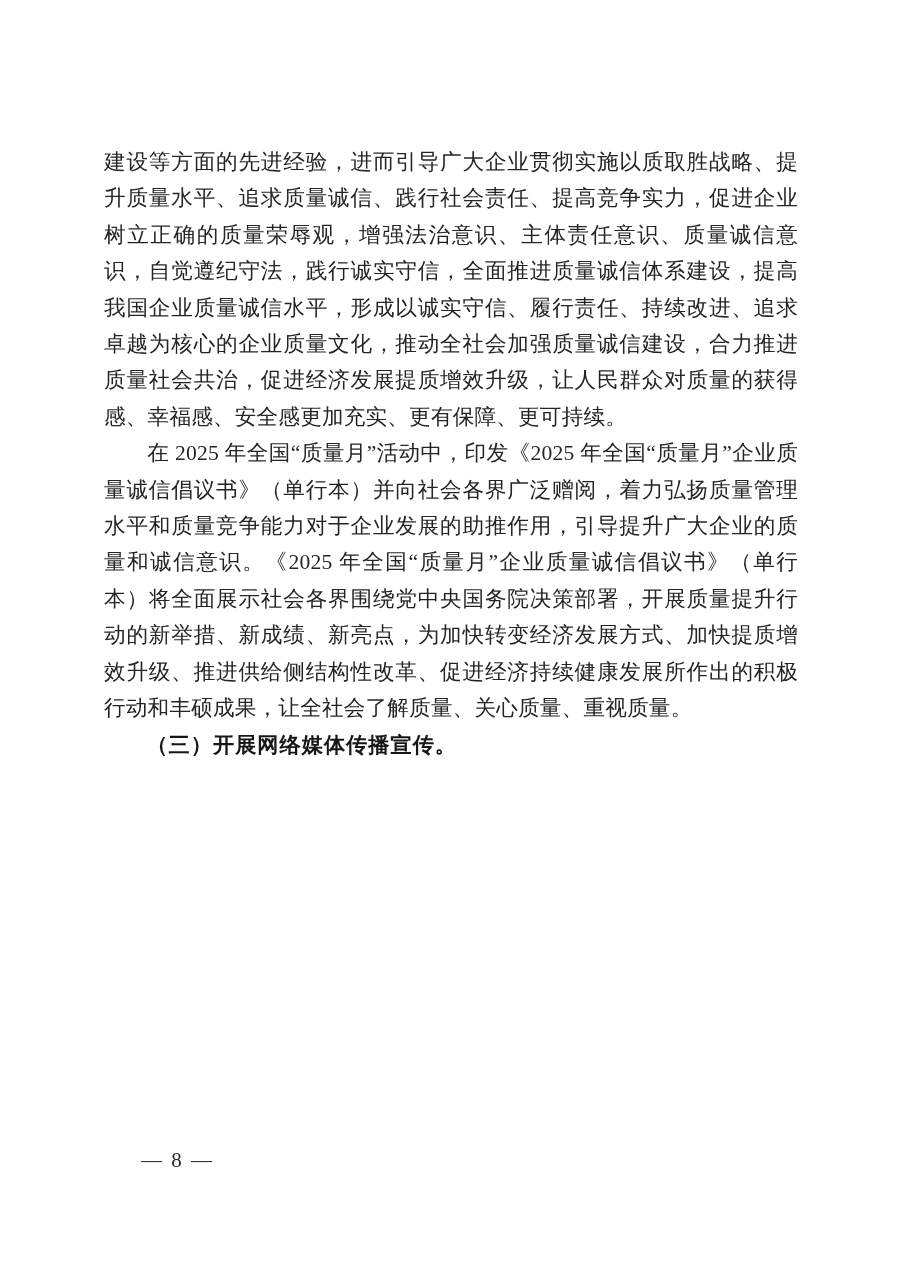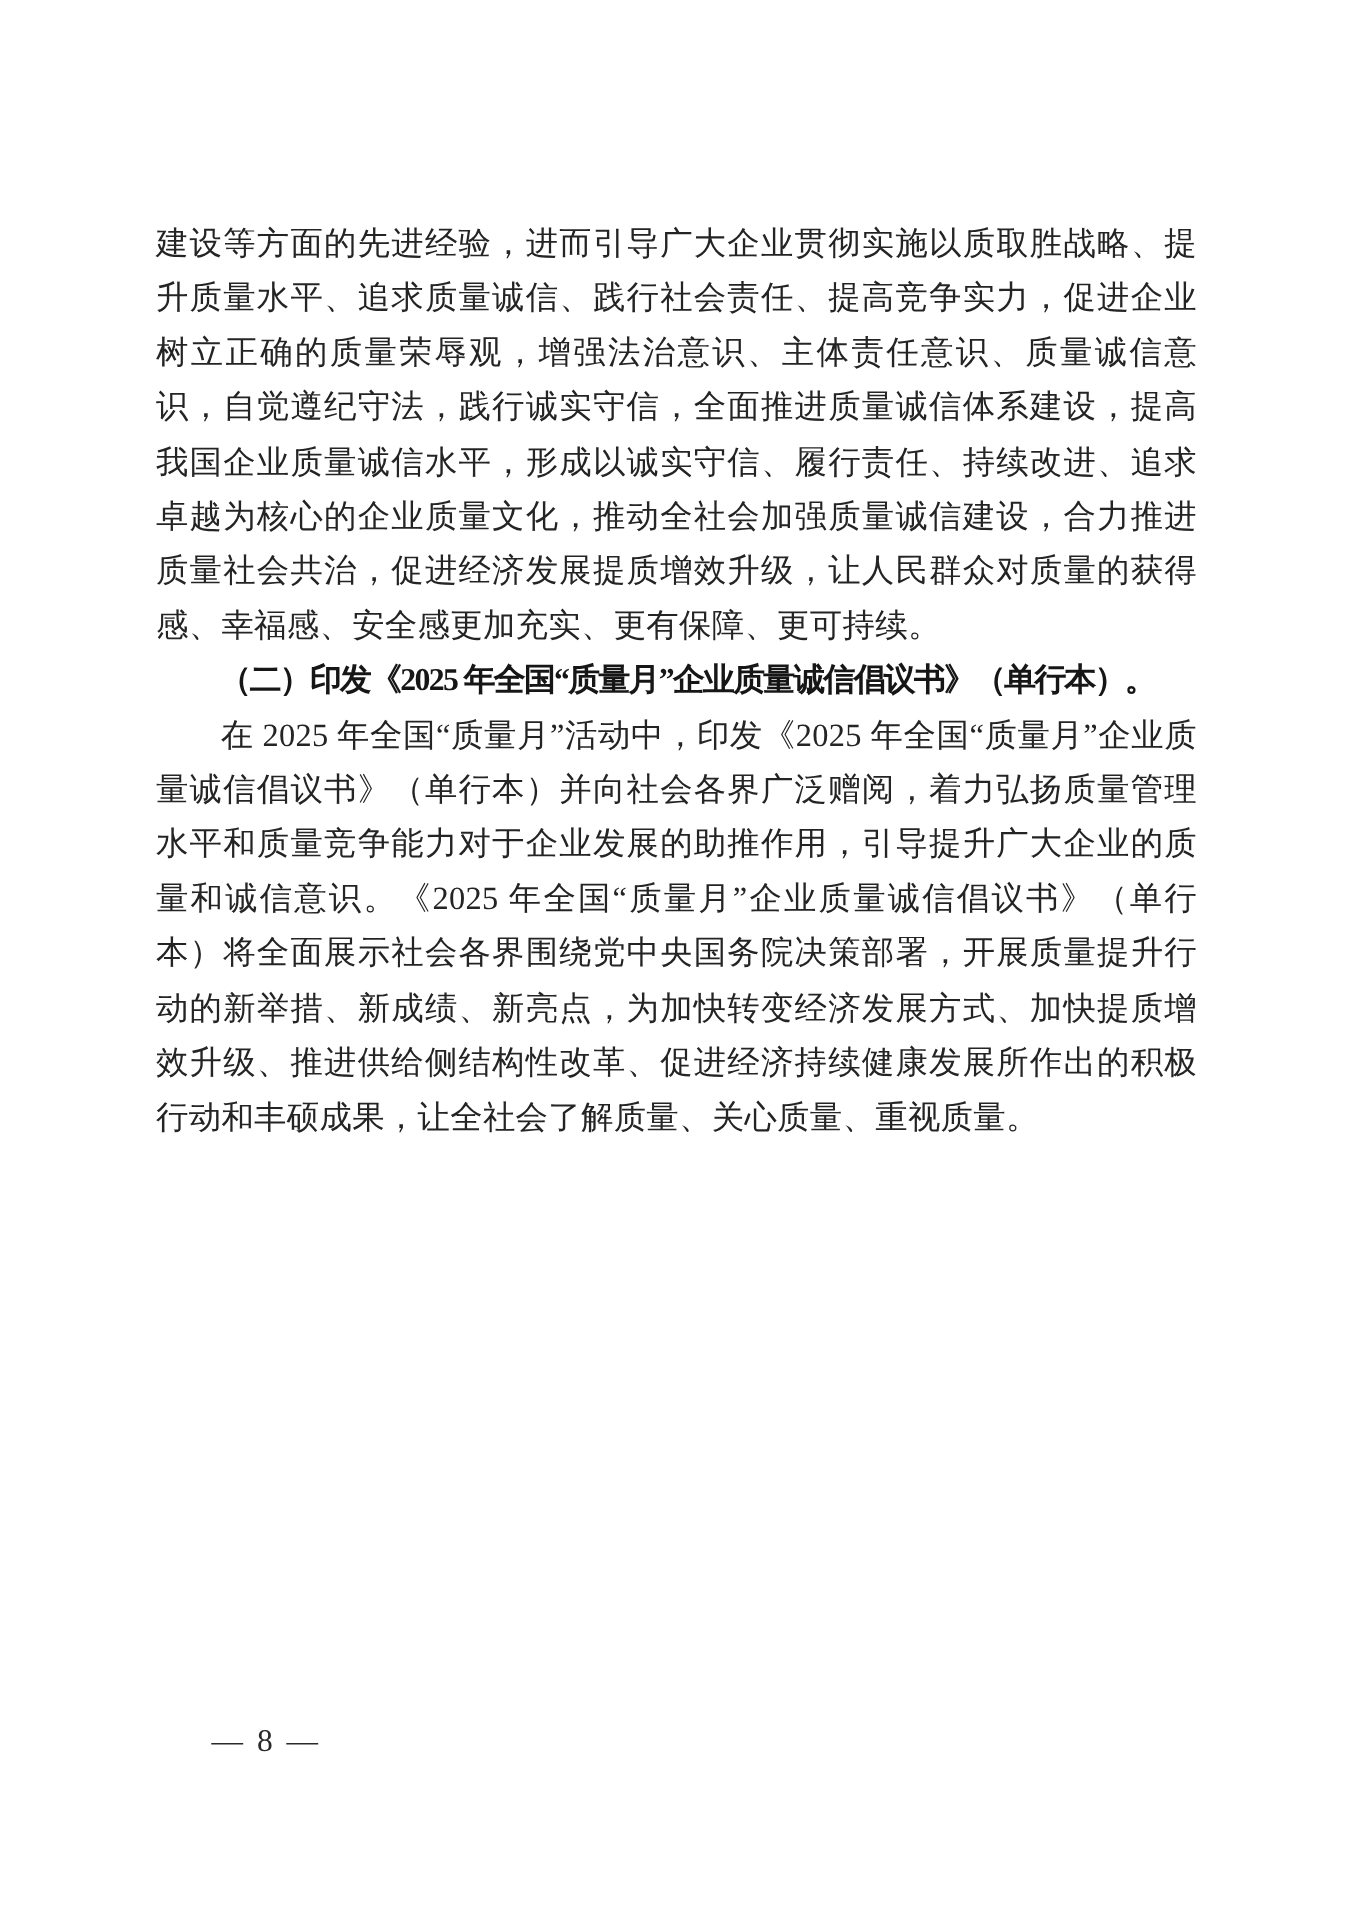--- a/index.html
+++ b/index.html
@@ -60,17 +60,17 @@
     color: #2a2a2a;
     font-family: "Liberation Serif", "DejaVu Serif", serif;
   }
 </style>
 </head>
 <body>
 
 <div class="page">
   <div class="doc-body">
     <p class="para-continuation">建设等方面的先进经验，进而引导广大企业贯彻实施以质取胜战略、提升质量水平、追求质量诚信、践行社会责任、提高竞争实力，促进企业树立正确的质量荣辱观，增强法治意识、主体责任意识、质量诚信意识，自觉遵纪守法，践行诚实守信，全面推进质量诚信体系建设，提高我国企业质量诚信水平，形成以诚实守信、履行责任、持续改进、追求卓越为核心的企业质量文化，推动全社会加强质量诚信建设，合力推进质量社会共治，促进经济发展提质增效升级，让人民群众对质量的获得感、幸福感、安全感更加充实、更有保障、更可持续。</p>
-    <p class="para-heading">（二）印发《2025 年全国“质量月”企业质量诚信倡议书》（单行本）。</p>
     <p class="para-body">在 2025 年全国“质量月”活动中，印发《2025 年全国“质量月”企业质量诚信倡议书》（单行本）并向社会各界广泛赠阅，着力弘扬质量管理水平和质量竞争能力对于企业发展的助推作用，引导提升广大企业的质量和诚信意识。《2025 年全国“质量月”企业质量诚信倡议书》（单行本）将全面展示社会各界围绕党中央国务院决策部署，开展质量提升行动的新举措、新成绩、新亮点，为加快转变经济发展方式、加快提质增效升级、推进供给侧结构性改革、促进经济持续健康发展所作出的积极行动和丰硕成果，让全社会了解质量、关心质量、重视质量。</p>
+    <p class="para-heading para-heading-short">（三）开展网络媒体传播宣传。</p>
   </div>
   <div class="page-number">— 8 —</div>
 </div>
 
 </body></html>

